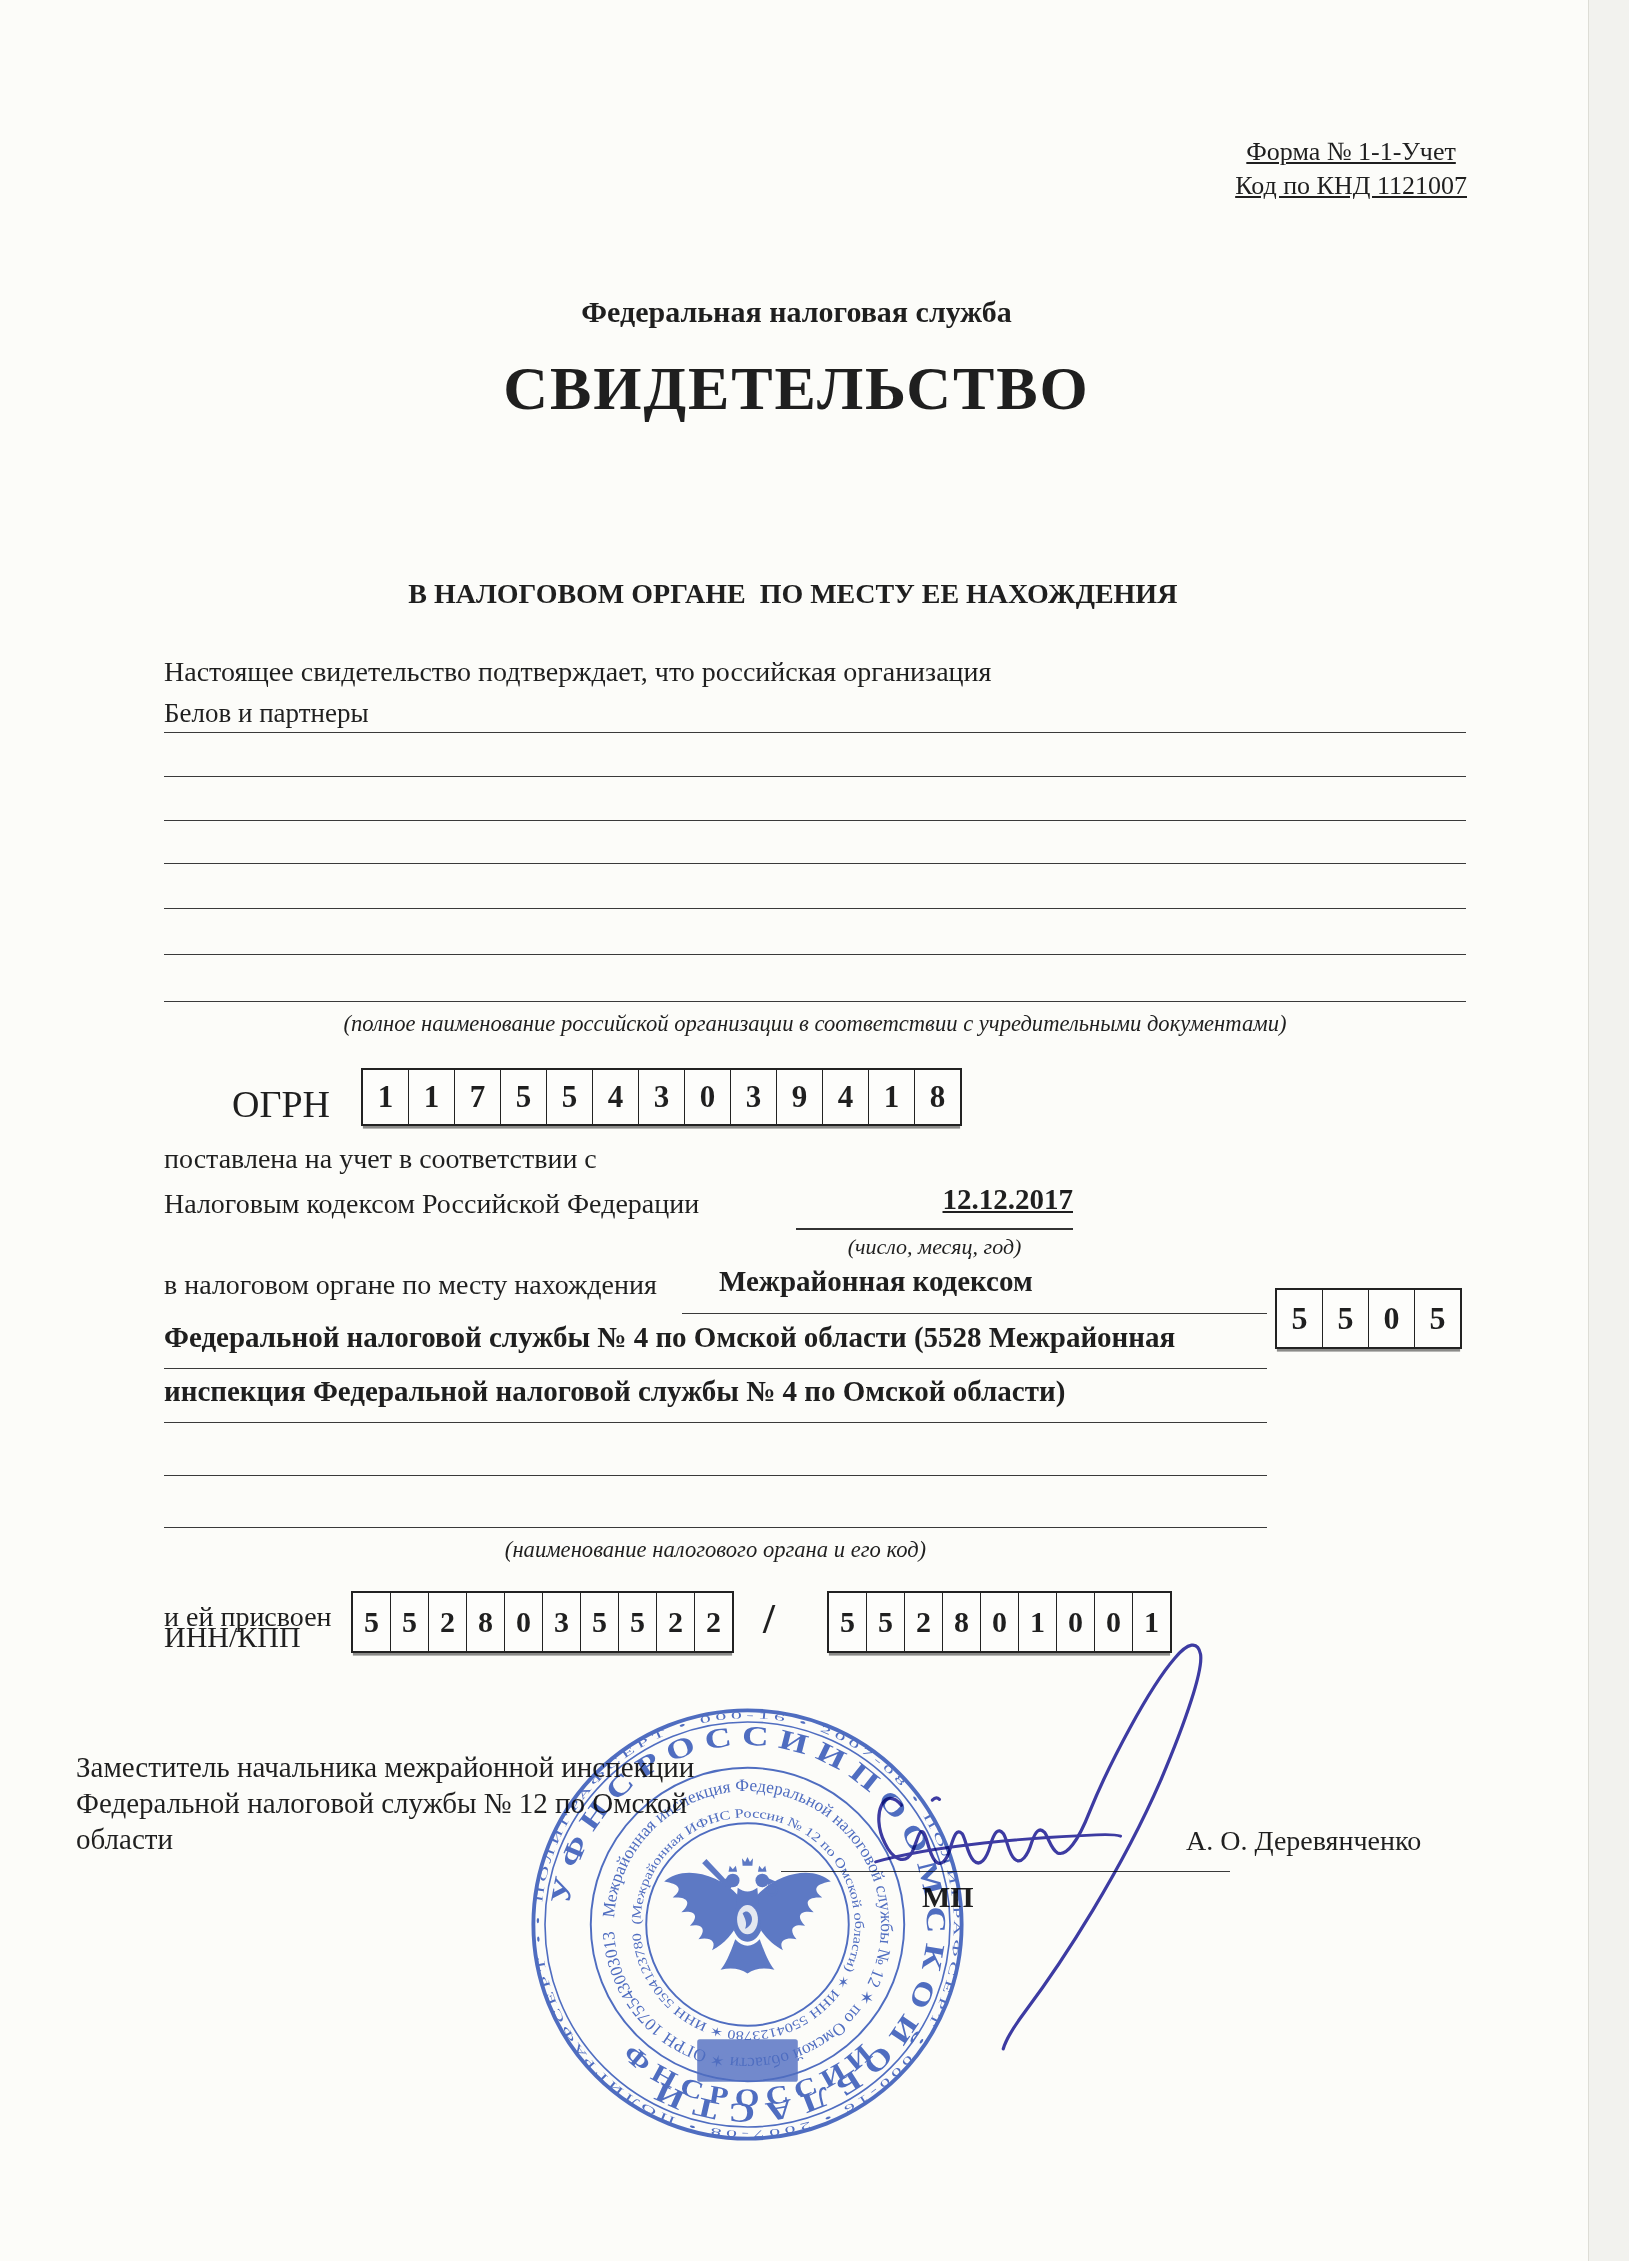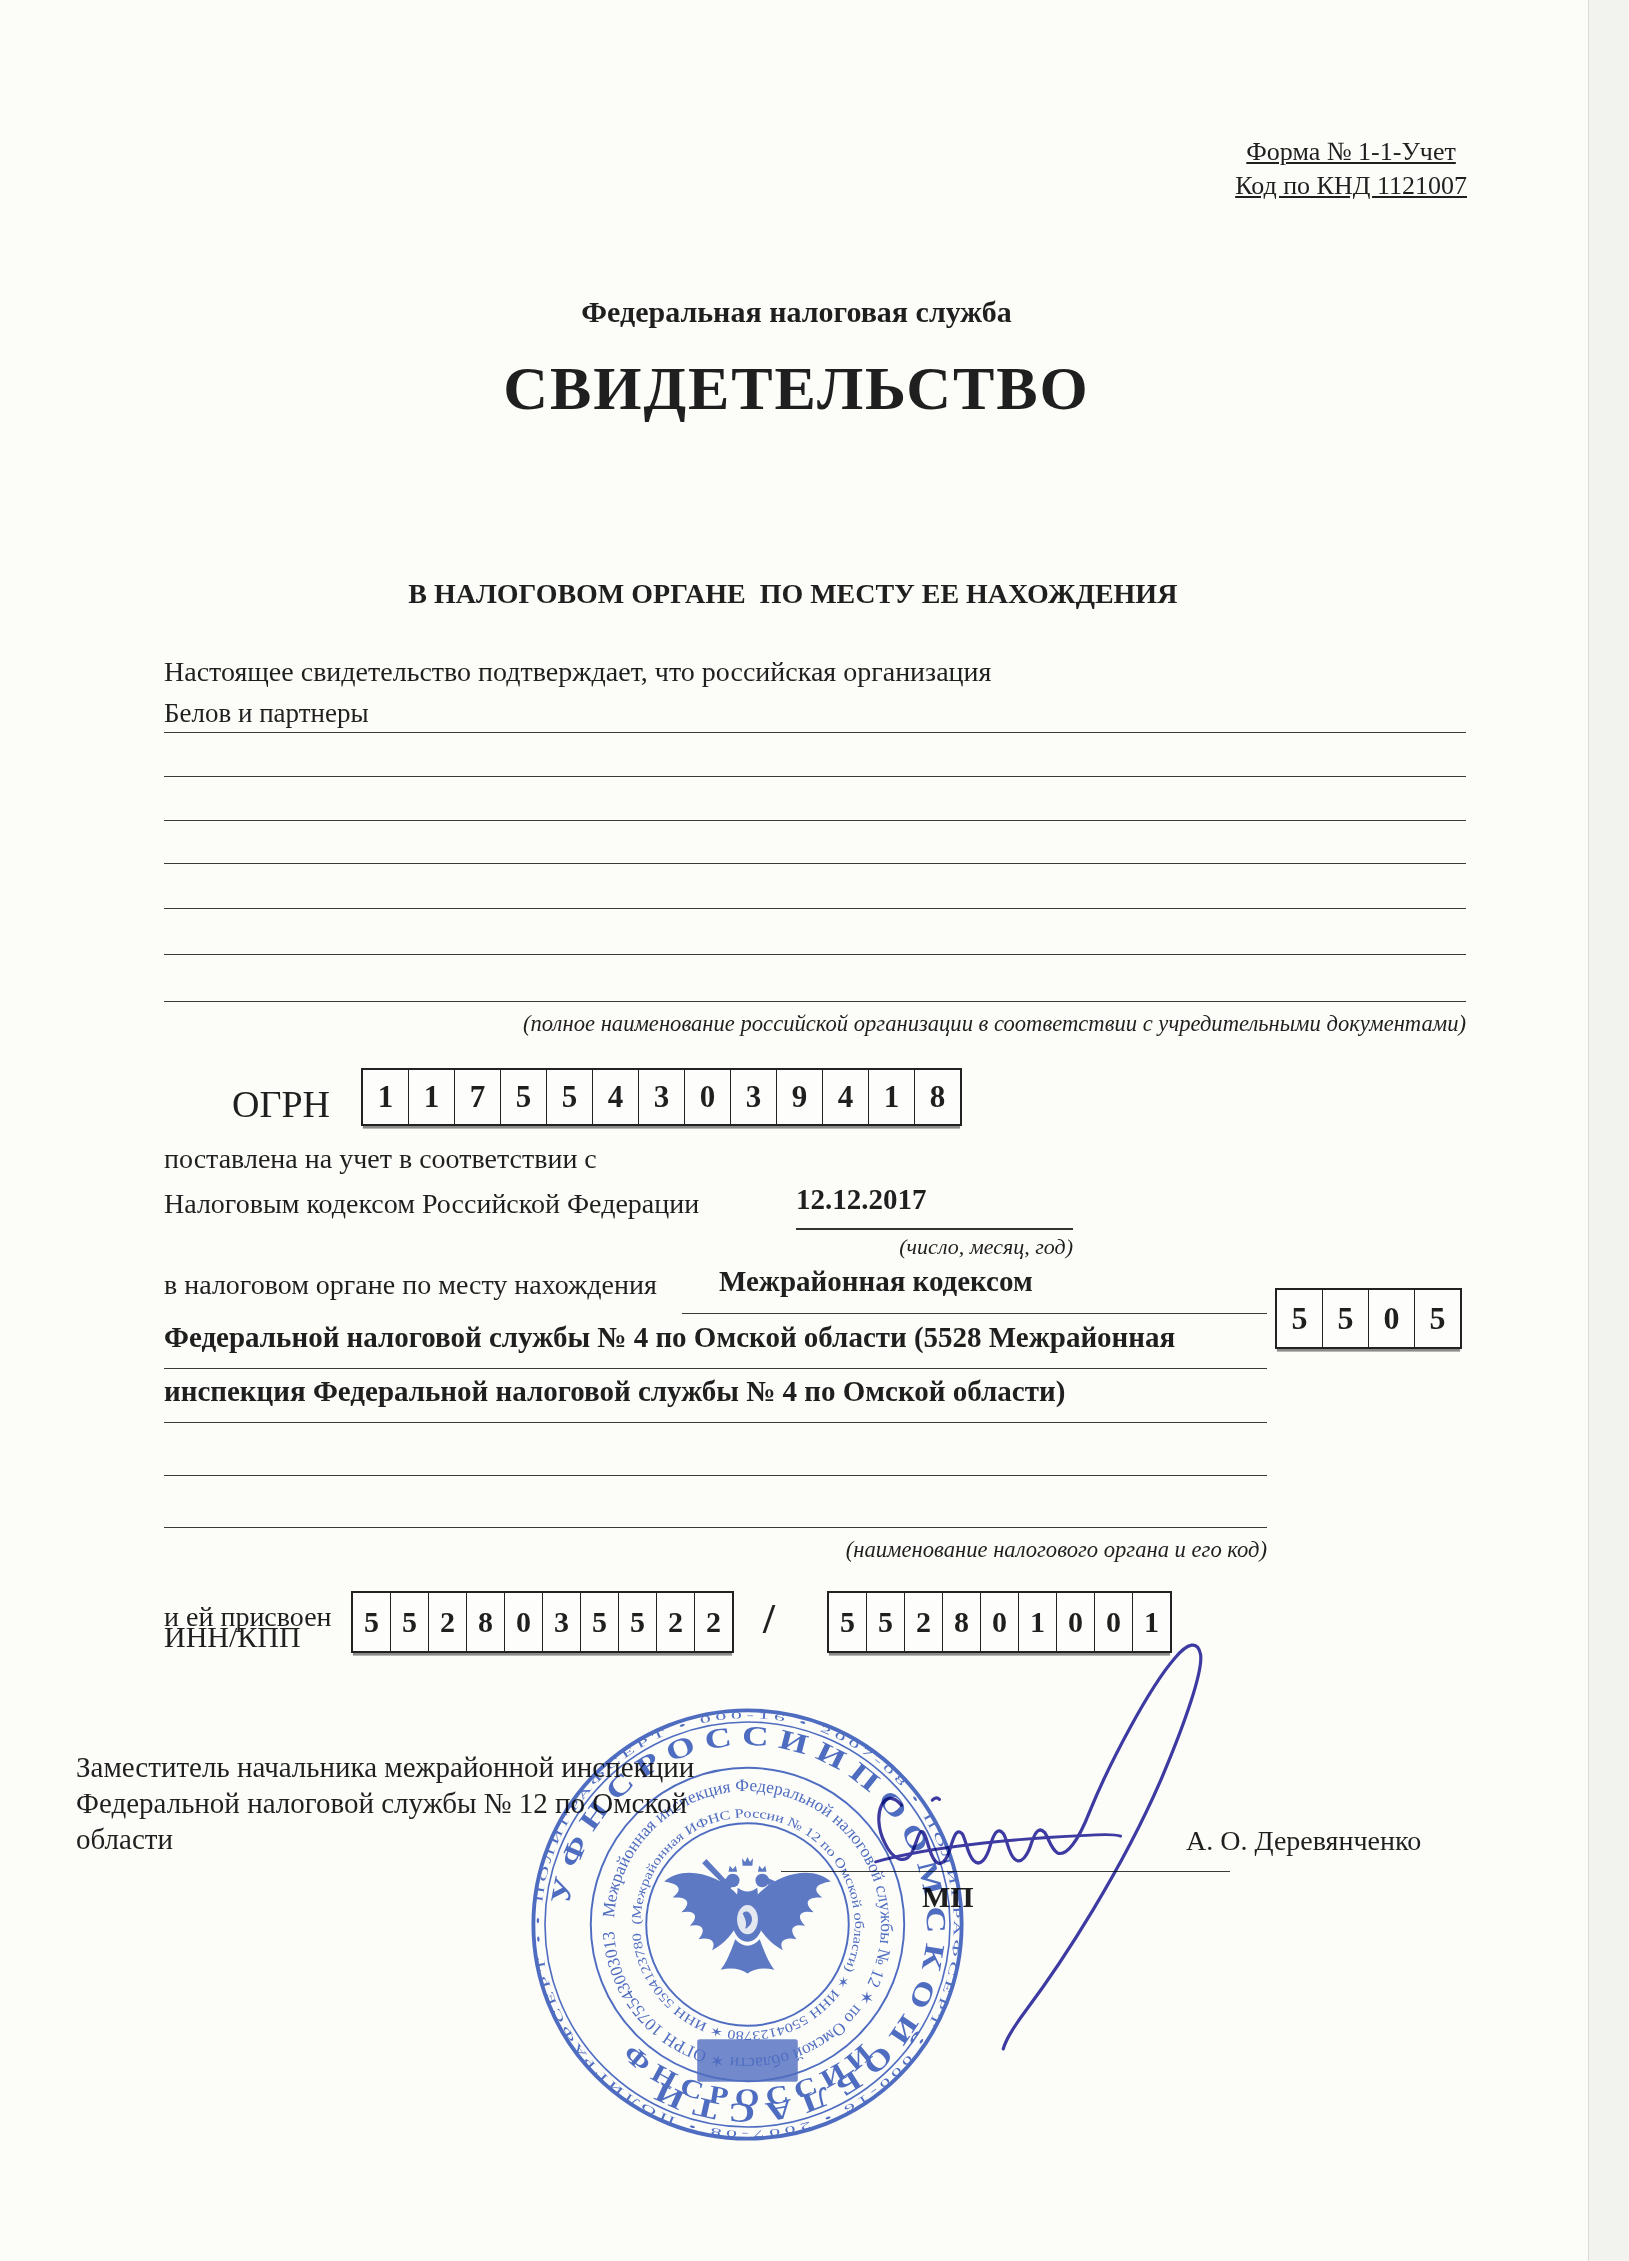--- a/index.html
+++ b/index.html
@@ -20,21 +20,21 @@
     color:var(--color-text);
   }
   .abs{position:absolute;}
   .scan-edge{right:0;top:0;width:41px;height:2261px;background:var(--color-paper_edge);border-left:1.3px solid #ddddd6;}
   .form-ref{right:163px;top:135px;text-align:center;font-size:26px;line-height:34px;text-decoration:underline;}
   .agency{left:0;width:1593px;top:295px;text-align:center;font-size:30px;font-weight:700;}
   .doc-title{left:0;width:1593px;top:353px;text-align:center;font-size:62px;font-weight:700;letter-spacing:1.9px;}
   .subtitle{left:0;width:1547px;text-align:center;font-size:28px;font-weight:700;white-space:pre;}
   .t{font-size:28px;white-space:pre;}
   .tb{font-size:29px;font-weight:700;white-space:pre;}
-  .caption{font-style:italic;font-size:22.6px;text-align:right;}
+  .caption{font-style:italic;font-size:22.6px;text-align:center;}
   .rule{border-bottom:1.9px solid var(--color-rule);height:0;}
   .uline{border-bottom:2.6px solid #333;height:0;}
   .digit-box{display:flex;border:2.6px solid #222;box-shadow:0 4.5px 0 -1.9px rgba(45,45,45,.55);background:rgba(255,255,255,.4);}
   .digit-box .cell{display:flex;align-items:center;justify-content:center;border-left:1.9px solid #222;font-weight:700;font-size:31px;}
   .digit-box .cell:first-child{border-left:none;}
   .ogrn-box .cell{width:45px;}
   .code-box .cell{width:45px;font-size:32px;}
   .inn-box .cell,.kpp-box .cell{width:37px;font-size:30px;}
   .slash{font-size:43px;font-weight:700;}
   .signer{font-size:29px;line-height:36px;white-space:pre;}
@@ -86,21 +86,21 @@
       <span class="cell">0</span>
       <span class="cell">3</span>
       <span class="cell">9</span>
       <span class="cell">4</span>
       <span class="cell">1</span>
       <span class="cell">8</span>
     </div>
 
   <div class="abs t" style="left:164px;top:1143px;">поставлена на учет в соответствии с</div>
   <div class="abs t" style="left:164px;top:1188px;">Налоговым кодексом Российской Федерации</div>
-  <div class="abs tb" style="left:796px;top:1183px;width:277px;text-align:left;">12.12.2017</div>
+  <div class="abs tb" style="left:796px;top:1183px;width:277px;text-align:right;text-decoration:underline;">12.12.2017</div>
   <div class="abs uline" style="left:796px;top:1228px;width:277px;"></div>
   <div class="abs caption" style="left:796px;top:1234px;width:277px;font-size:22px;">(число, месяц, год)</div>
 
   <div class="abs t" style="left:164px;top:1269px;">в налоговом органе по месту нахождения</div>
   <div class="abs tb" style="left:719px;top:1265px;">Межрайонная кодексом</div>
   <div class="abs rule" style="left:682px;top:1313px;width:585px;"></div>
 
   <div class="abs tb" style="left:164px;top:1321px;">Федеральной налоговой службы № 4 по Омской области (5528 Межрайонная</div>
   <div class="abs rule" style="left:164px;top:1368px;width:1103px;"></div>
 

